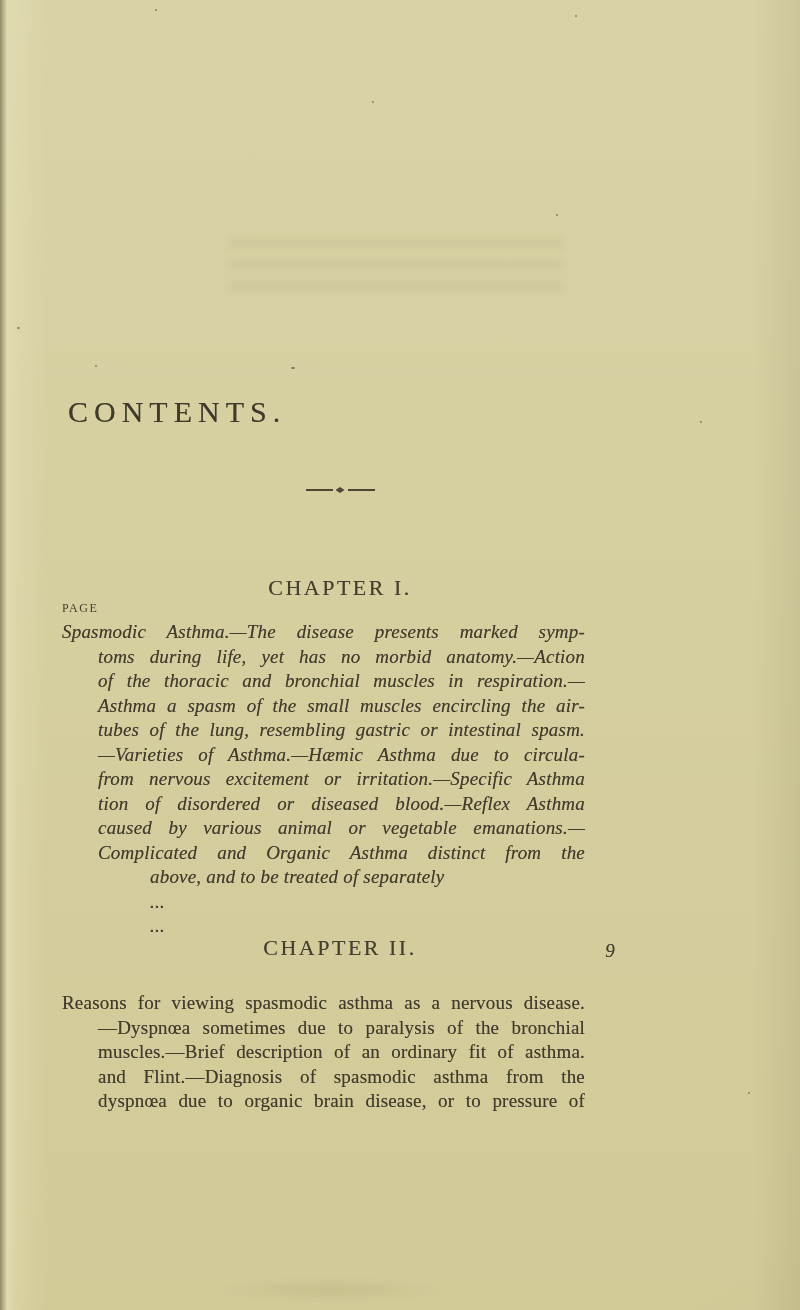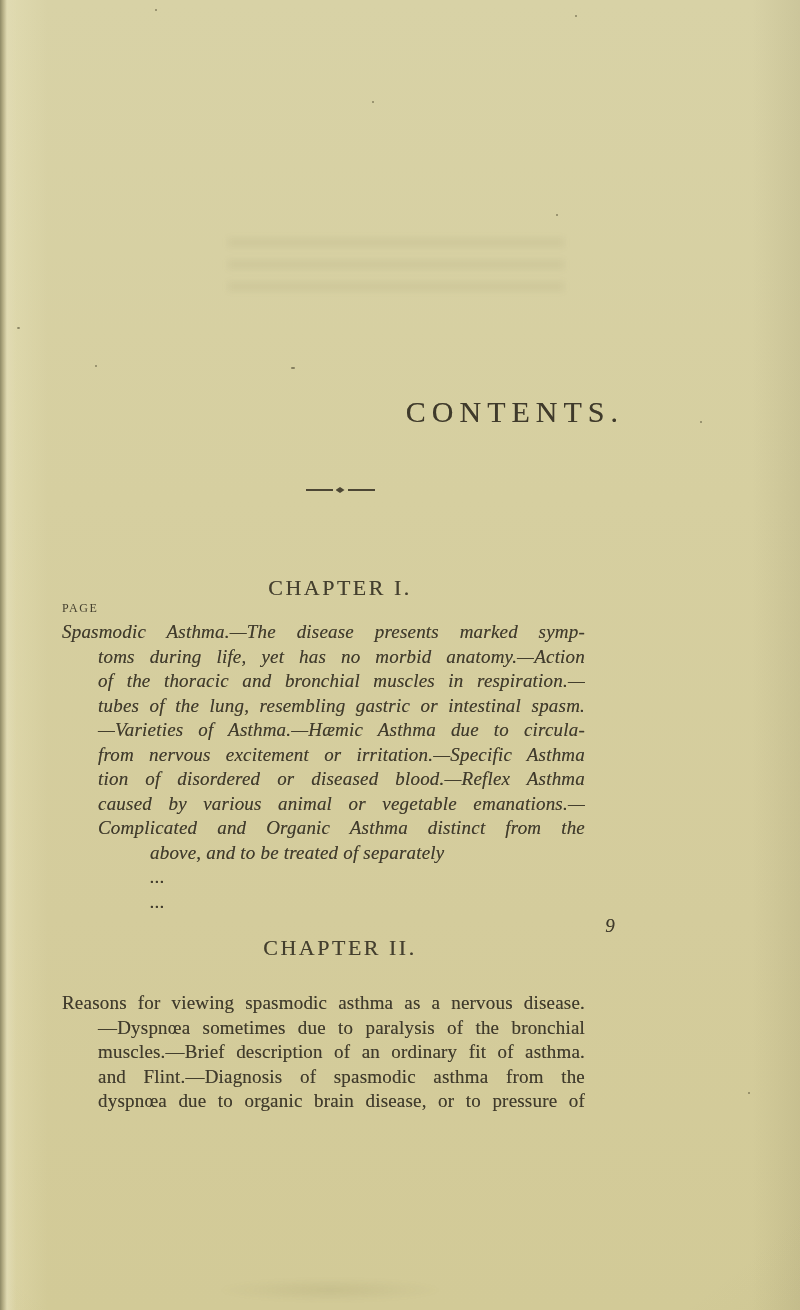--- a/index.html
+++ b/index.html
@@ -39,21 +39,21 @@
   .s4 { left: 556px; top: 214px; width: 2px; height: 2px; }
   .s5 { left: 17px;  top: 327px; width: 3px; height: 2px; }
   .s6 { left: 95px;  top: 365px; width: 2px; height: 2px; }
   .s7 { left: 291px; top: 367px; width: 4px; height: 2px; border-radius: 1px; }
   .s8 { left: 700px; top: 421px; width: 2px; height: 2px; }
   .s9 { left: 748px; top: 1092px;width: 2px; height: 2px; }
 
   .contents-title {
     position: absolute; top: 395px; left: 62px; width: 556px;
     margin: 0; padding-left: 6px;
-    text-align: right; font-weight: normal;
+    text-align: left; font-weight: normal;
     font-size: 30px; letter-spacing: 6px;
     color: #3f3a2b;
     text-shadow: 0 0 0.6px rgba(63,58,43,0.55);
   }
   .divider {
     position: absolute; top: 485px; left: 62px; width: 556px; height: 10px;
     display: flex; align-items: center; justify-content: center; gap: 3px;
   }
   .divider .rule { width: 27px; height: 1.5px; background: #4c4634; }
   .divider .diamond {
@@ -123,20 +123,21 @@
 </div>
 
 <h2 class="chapter-heading ch1">CHAPTER I.</h2>
 
 <div class="page-label">PAGE</div>
 
 <div class="para para1">
   <div class="line">Spasmodic Asthma.—The disease presents marked symp-</div>
   <div class="line">toms during life, yet has no morbid anatomy.—Action</div>
   <div class="line">of the thoracic and bronchial muscles in respiration.—</div>
+  <div class="line">Asthma a spasm of the small muscles encircling the air-</div>
   <div class="line">tubes of the lung, resembling gastric or intestinal spasm.</div>
   <div class="line">—Varieties of Asthma.—Hæmic Asthma due to circula-</div>
   <div class="line">from nervous excitement or irritation.—Specific Asthma</div>
   <div class="line">tion of disordered or diseased blood.—Reflex Asthma</div>
   <div class="line">caused by various animal or vegetable emanations.—</div>
   <div class="line">Complicated and Organic Asthma distinct from the</div>
   <div class="line lastline">
     <span>above, and to be treated of separately</span>
     <span class="dots-1">...</span>
     <span class="dots-2">...</span>

